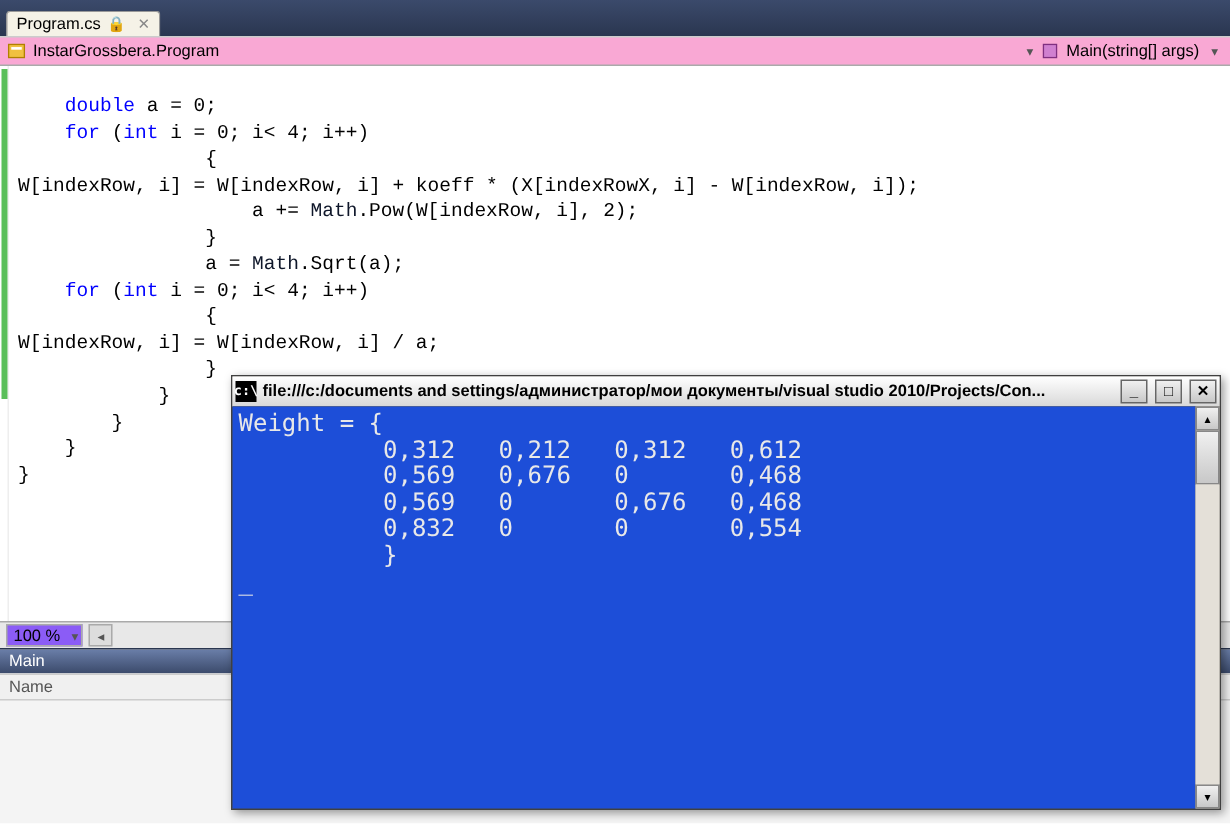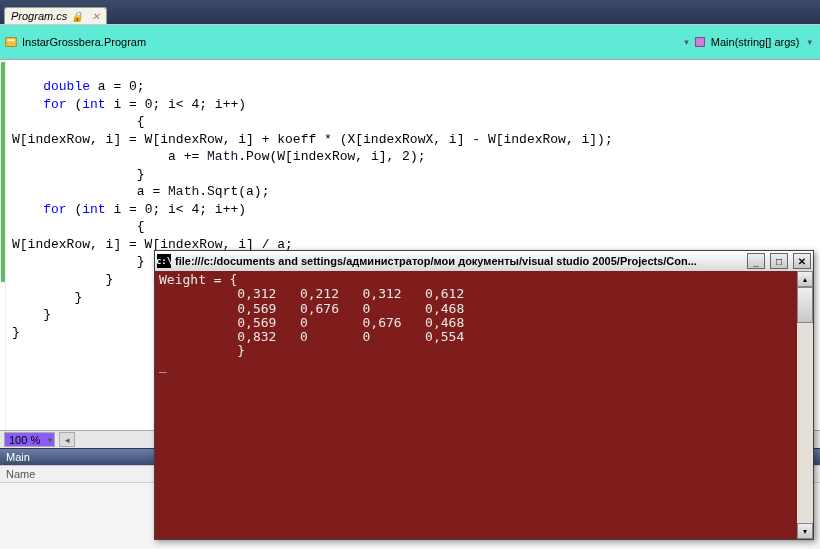--- a/index.html
+++ b/index.html
@@ -11,41 +11,40 @@
   height: 549px;
   overflow: hidden;
   position: relative;
 }
 .tab-strip {
   background: linear-gradient(#3b4a6b, #2a3650);
   height: 24px;
   display: flex;
   align-items: flex-end;
   padding-left: 4px;
-  font-style: italic;
 }
 .tab {
   background: #f5f2e7;
   border: 1px solid #999;
   border-bottom: none;
   border-radius: 3px 3px 0 0;
   padding: 2px 6px;
   display: flex;
   align-items: center;
   gap: 4px;
   font-size: 11px;
   cursor: pointer;
 }
 .tab .lock { color: #c8a000; font-size: 10px; }
 .tab .close { color: #888; font-size: 10px; margin-left: 4px; }
 .breadcrumb-bar {
-  background: #5eead4;
+  background: #f9a8d4;
   border-top: 1px solid #ccc;
   border-bottom: 1px solid #aaa;
-  height: 36px;
+  height: 20px;
   display: flex;
   align-items: center;
   padding: 0 4px;
   font-size: 11px;
 }
 .bc-left { display: flex; align-items: center; gap: 4px; flex: 1; }
 .bc-icon { width: 14px; height: 14px; display: inline-flex; }
 .bc-dropdown { color: #555; font-size: 9px; padding: 0 4px; }
 .bc-right { display: flex; align-items: center; gap: 4px; text-align: right; }
 .code-area {
@@ -169,24 +168,24 @@
   font-size: 10px;
   cursor: pointer;
   margin-left: 1px;
 }
 .console-body-wrap {
   display: flex;
   background: #000;
 }
 .console-body {
   flex: 1;
-  background: #7f1d1d;
+  background: #1d4ed8;
   color: #e8e8e8;
   font-family: "Lucida Console", Consolas, monospace;
-  font-size: 13px;
+  font-size: 16px;
   line-height: 1.1;
   white-space: pre;
   padding: 2px 4px;
   height: 268px;
   overflow: hidden;
 }
 .console-scroll {
   width: 16px;
   background: #d4d0c8;
   display: flex;
@@ -267,21 +266,21 @@
 <div class="panel-header">
   <span>Main</span>
 </div>
 <div class="autos-grid">
   <div class="autos-head">Name</div>
 </div>
 
 <div class="console-window">
   <div class="console-title">
     <span class="t-icon">c:\</span>
-    <span class="t-text">file:///c:/documents and settings/администратор/мои документы/visual studio 2005/Projects/Con...</span>
+    <span class="t-text">file:///c:/documents and settings/администратор/мои документы/visual studio 2010/Projects/Con...</span>
     <span class="win-btn">_</span>
     <span class="win-btn">□</span>
     <span class="win-btn">✕</span>
   </div>
   <div class="console-body-wrap">
     <pre class="console-body" id="console-body">Weight = {
           0,312   0,212   0,312   0,612   
           0,569   0,676   0       0,468   
           0,569   0       0,676   0,468   
           0,832   0       0       0,554   

